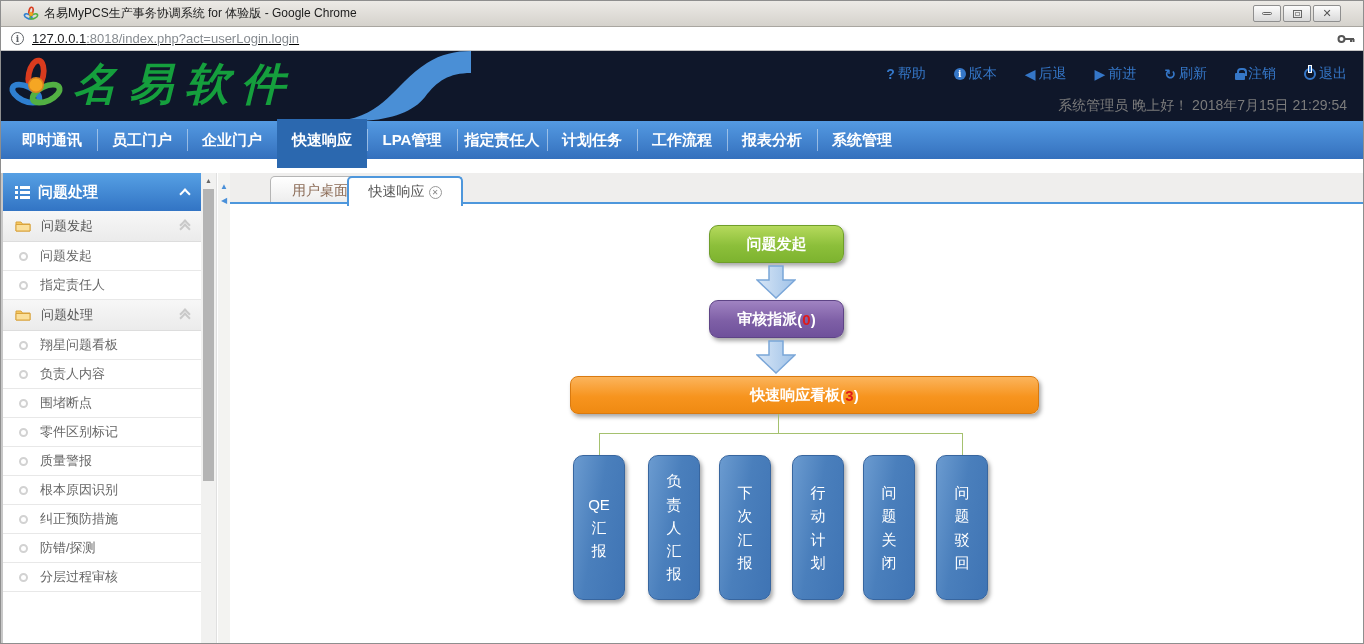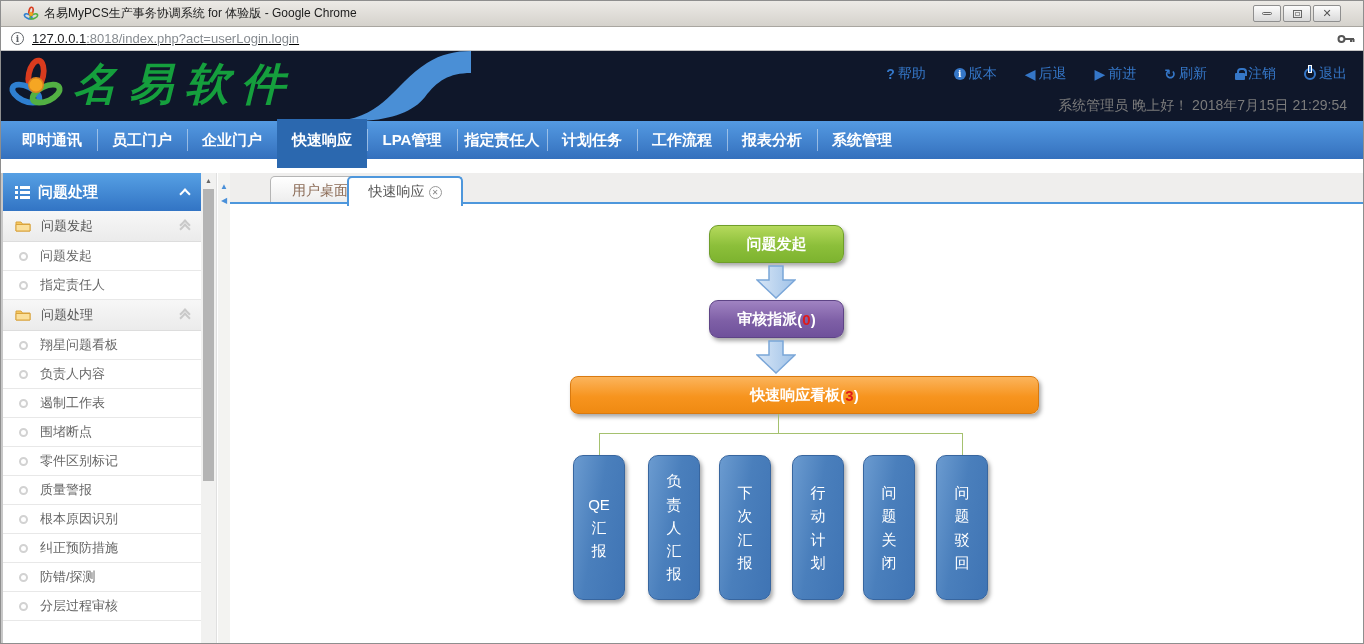--- a/index.html
+++ b/index.html
@@ -271,24 +271,20 @@
     <div class="sb-leaf">
         <span class="radio"></span>
         <span class="lbl">翔星问题看板</span>
       </div>
     <div class="sb-leaf">
         <span class="radio"></span>
         <span class="lbl">负责人内容</span>
       </div>
     <div class="sb-leaf">
         <span class="radio"></span>
-        <span class="lbl">遏制工作表</span>
-      </div>
-    <div class="sb-leaf">
-        <span class="radio"></span>
         <span class="lbl">围堵断点</span>
       </div>
     <div class="sb-leaf">
         <span class="radio"></span>
         <span class="lbl">零件区别标记</span>
       </div>
     <div class="sb-leaf">
         <span class="radio"></span>
         <span class="lbl">质量警报</span>
       </div>

